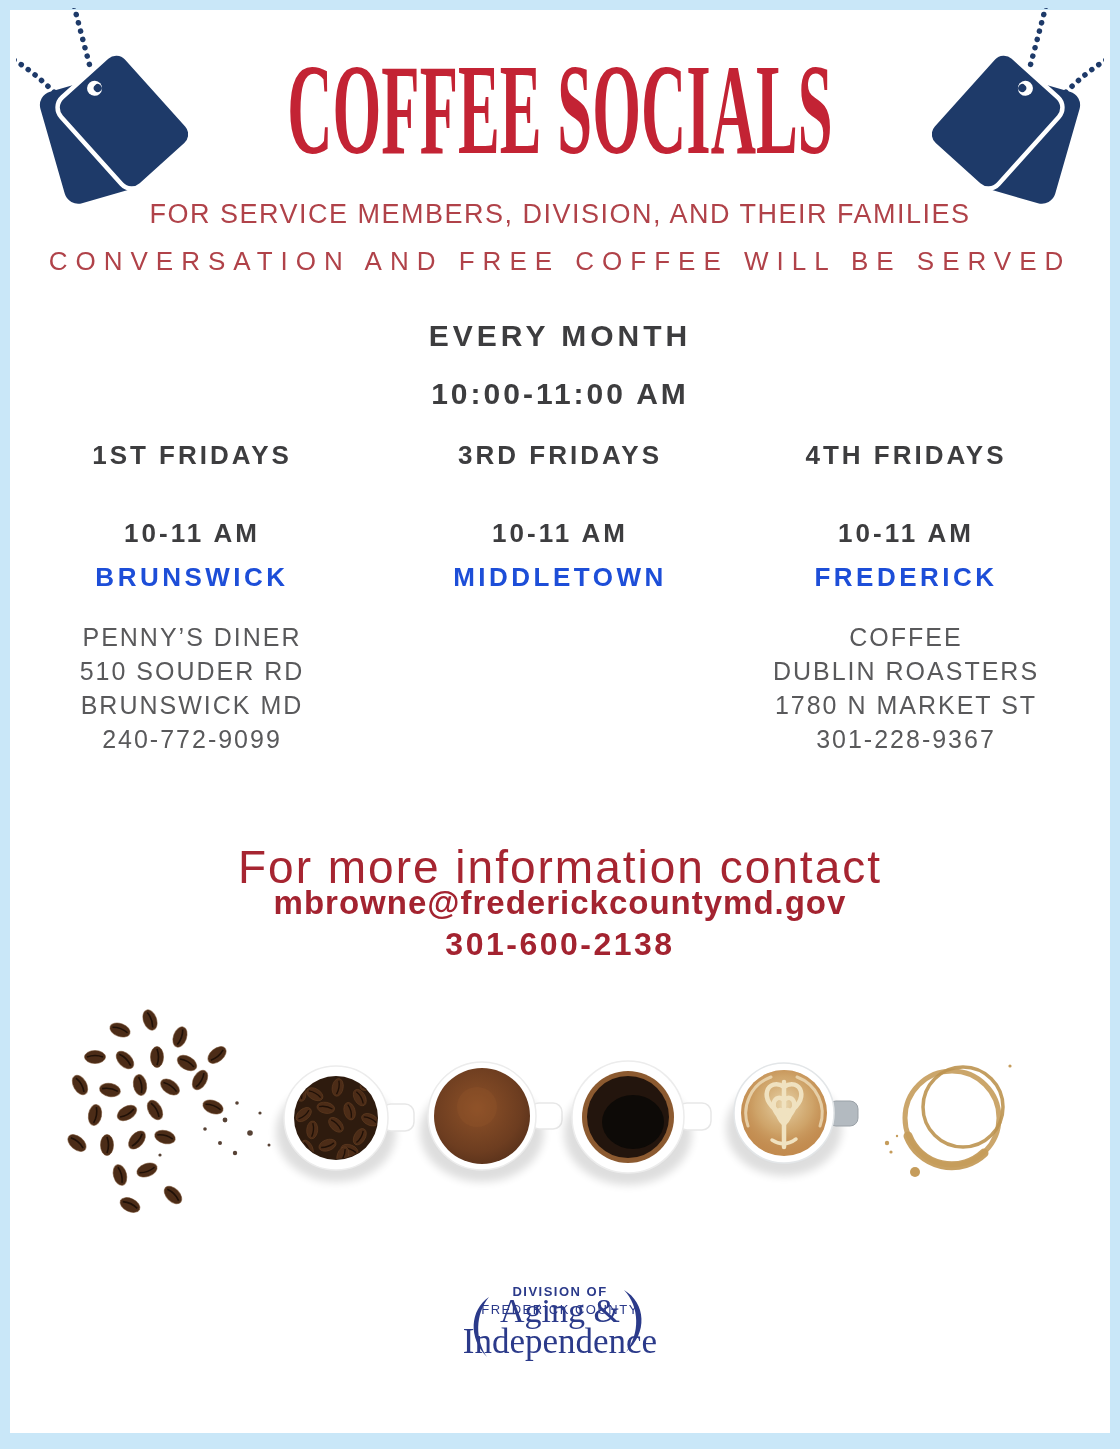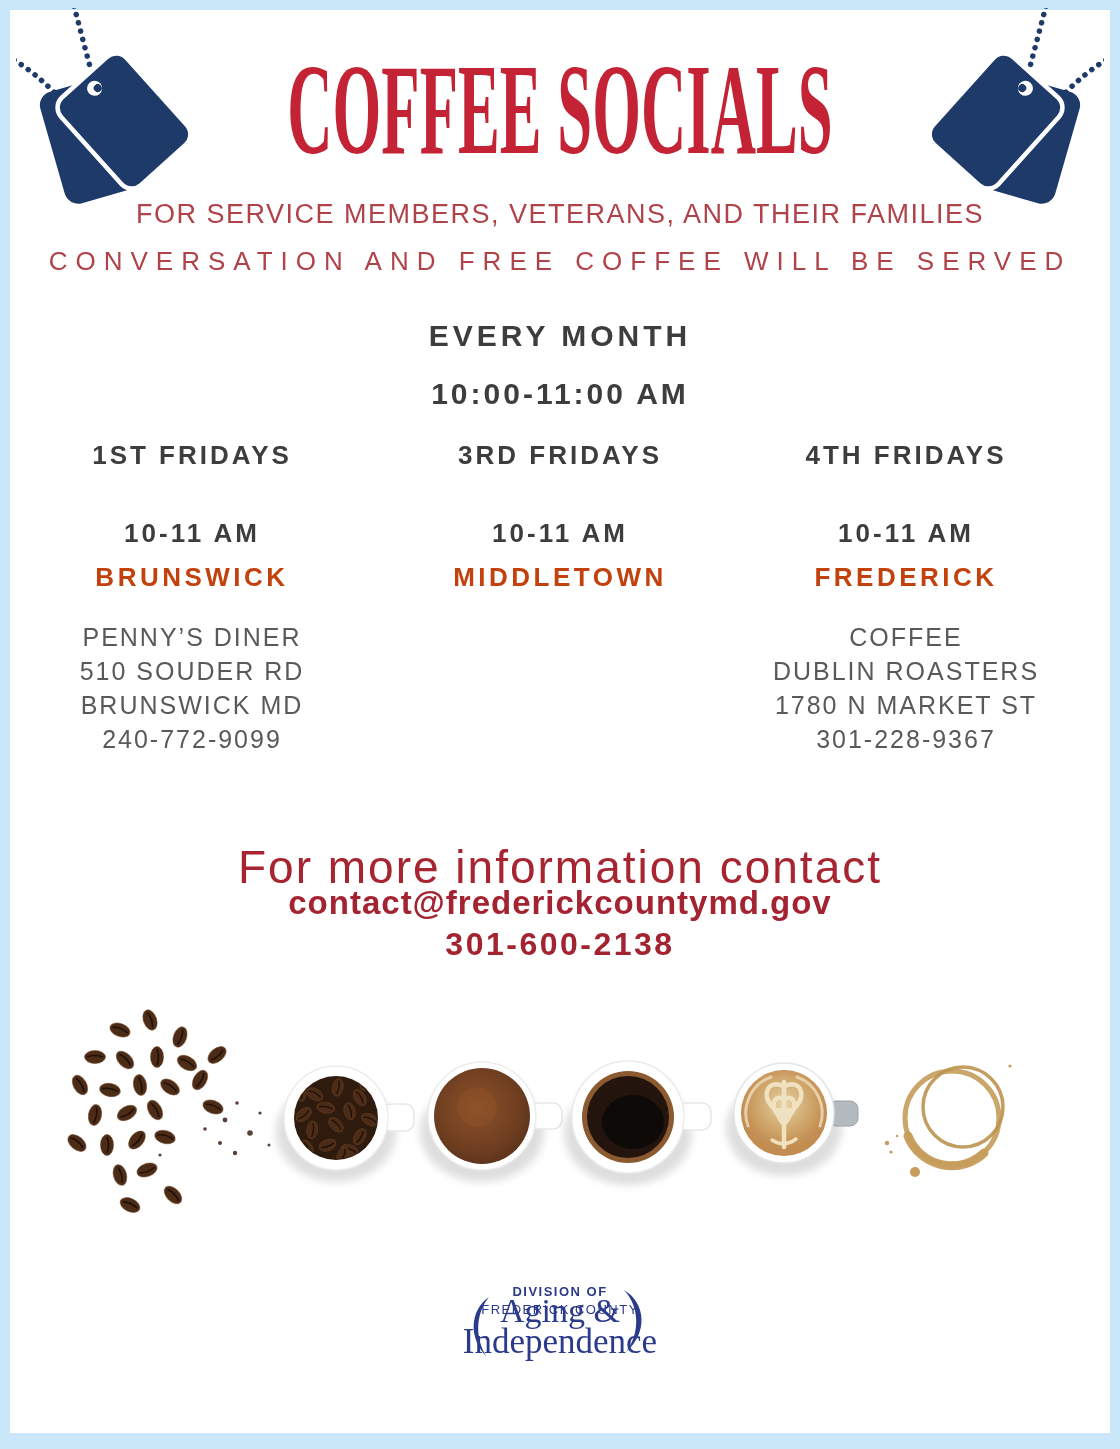--- a/index.html
+++ b/index.html
@@ -49,21 +49,21 @@
   }
   .col{position:absolute;top:440px;width:320px;height:340px;text-align:center;}
   .col-1{left:32px;}
   .col-2{left:400px;}
   .col-3{left:746px;}
   .day{position:absolute;top:0;left:0;width:100%;
     font-size:26px;font-weight:bold;letter-spacing:3px;color:#3d3d3f;white-space:nowrap;}
   .ctime{position:absolute;top:78px;left:0;width:100%;
     font-size:26px;font-weight:bold;letter-spacing:3px;color:#3d3d3f;}
   .city{position:absolute;top:122px;left:0;width:100%;
-    font-size:26px;font-weight:bold;letter-spacing:3.5px;color:#c2410c;}
+    font-size:26px;font-weight:bold;letter-spacing:3.5px;color:#1d4ed8;}
   .venue{position:absolute;top:180px;left:0;width:100%;
     font-size:25px;line-height:34px;letter-spacing:2px;color:#59595b;font-weight:400;}
   .c-intro{top:840px;font-size:46px;letter-spacing:2px;color:#a62531;font-weight:400;}
   .c-email{top:884px;font-size:33px;letter-spacing:1px;color:#a32330;font-weight:bold;}
   .c-phone{top:926px;font-size:32px;letter-spacing:2.5px;color:#a32330;font-weight:bold;}
   .logo-l1{top:1269px;font-size:13px;font-weight:normal;letter-spacing:1.5px;color:#2b3a8a;margin-top:33px;}
   .logo-l2{top:1284px;font-size:13px;font-weight:bold;letter-spacing:1.5px;color:#2b3a8a;}
   .logo-n1{top:1294px;font-family:"Liberation Serif", serif;font-size:34px;color:#2b3a8a;line-height:1;}
   .logo-n2{top:1324px;font-family:"Liberation Serif", serif;font-size:35px;color:#2b3a8a;line-height:1;}
 </style>
@@ -97,21 +97,21 @@
       <rect x="-41" y="-58" width="82" height="116" rx="14" fill="#1e3a69"></rect>
     </g>
     <g transform="translate(108,113) rotate(-42)">
       <rect x="-44" y="-59" width="88" height="118" rx="14" fill="#1e3a69" stroke="#ffffff" stroke-width="4.5"></rect>
       <circle cx="0" cy="-44" r="7.5" fill="#ffffff"></circle>
       <circle cx="2.5" cy="-42" r="4" fill="#1e3a69"></circle>
     </g>
   </svg>
 
   <div class="abs ctr title">COFFEE SOCIALS</div>
-  <div class="abs ctr sub1">FOR SERVICE MEMBERS, VETERANS, AND THEIR FAMILIES</div>
+  <div class="abs ctr sub1">FOR SERVICE MEMBERS, DIVISION, AND THEIR FAMILIES</div>
   <div class="abs ctr sub2">CONVERSATION AND FREE COFFEE WILL BE SERVED</div>
   <div class="abs ctr every">EVERY MONTH</div>
   <div class="abs ctr timerange">10:00-11:00 AM</div>
 
   <div class="col col-1">
     <div class="day">1ST FRIDAYS</div>
     <div class="ctime">10-11 AM</div>
     <div class="city">BRUNSWICK</div>
     <div class="venue">
       <div>PENNY’S DINER</div>
@@ -131,21 +131,21 @@
     <div class="city">FREDERICK</div>
     <div class="venue">
       <div>COFFEE</div>
       <div>DUBLIN ROASTERS</div>
       <div>1780 N MARKET ST</div>
       <div>301-228-9367</div>
     </div>
   </div>
 
   <div class="abs ctr c-intro">For more information contact</div>
-  <div class="abs ctr c-email">contact@frederickcountymd.gov</div>
+  <div class="abs ctr c-email">mbrowne@frederickcountymd.gov</div>
   <div class="abs ctr c-phone">301-600-2138</div>
 
   <svg class="abs" style="left:0;top:1000px;" width="1120" height="250" viewBox="0 0 1120 250">
     <defs>
       <filter id="soft" x="-50%" y="-50%" width="200%" height="200%">
           <feGaussianBlur stdDeviation="4"></feGaussianBlur>
         </filter>
       <g id="bn">
         <ellipse rx="10.5" ry="6.5" fill="#4c2c17"></ellipse>
         <ellipse rx="10.5" ry="6.5" fill="none" stroke="#6d4526" stroke-width="1" opacity="0.55"></ellipse>

